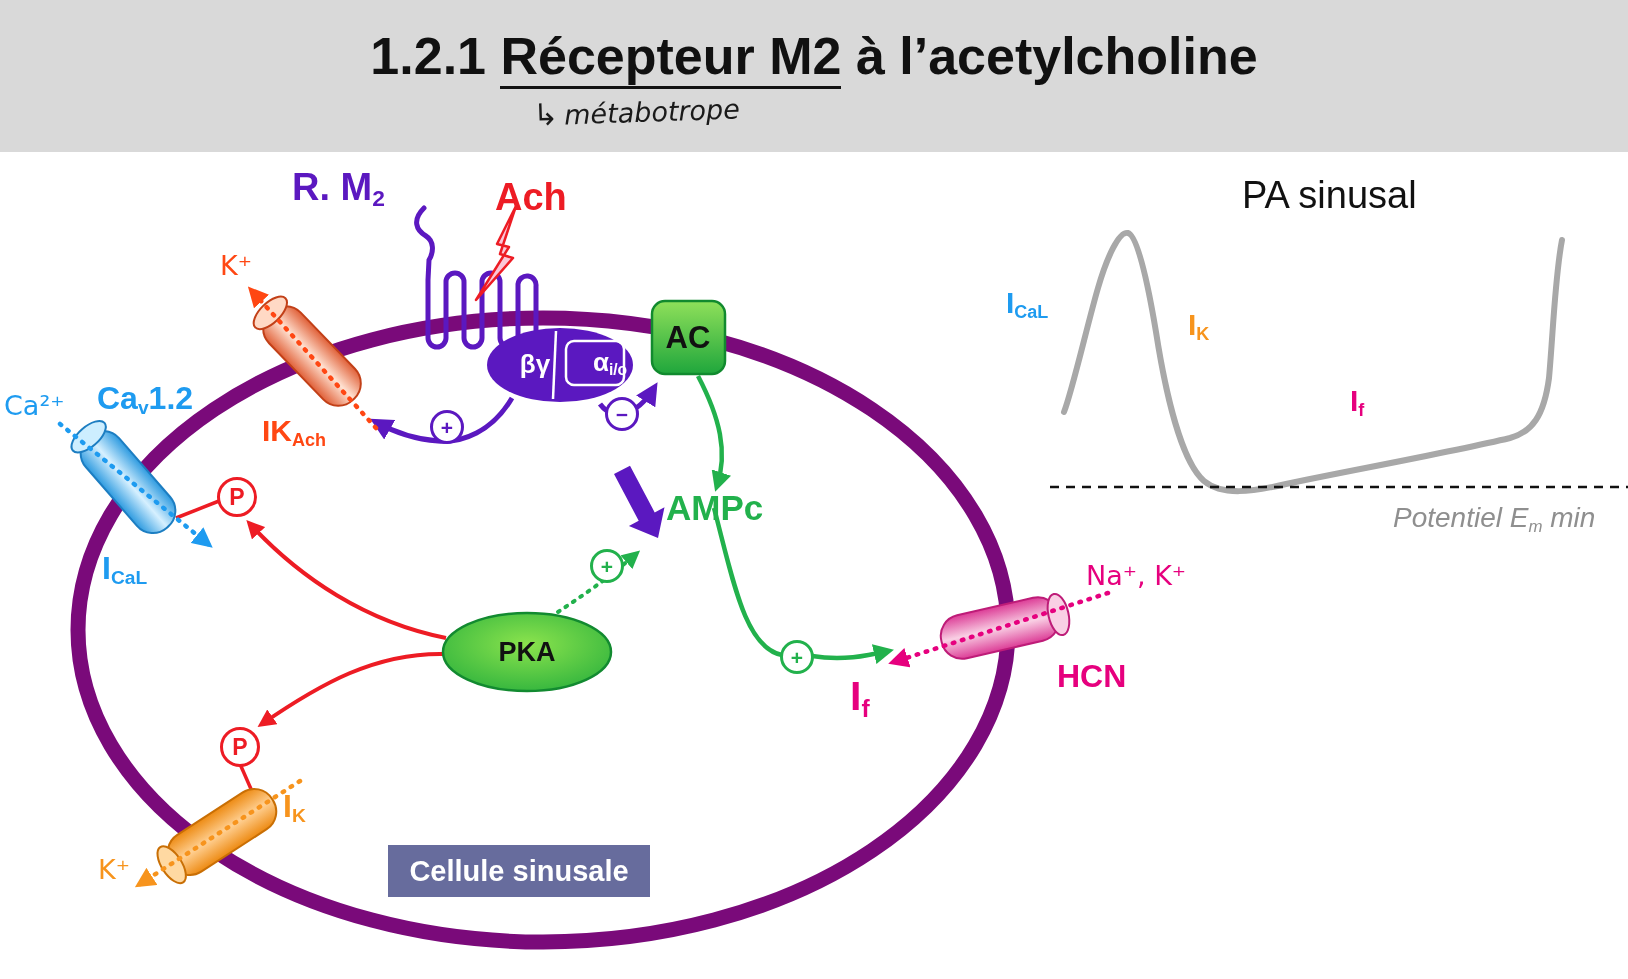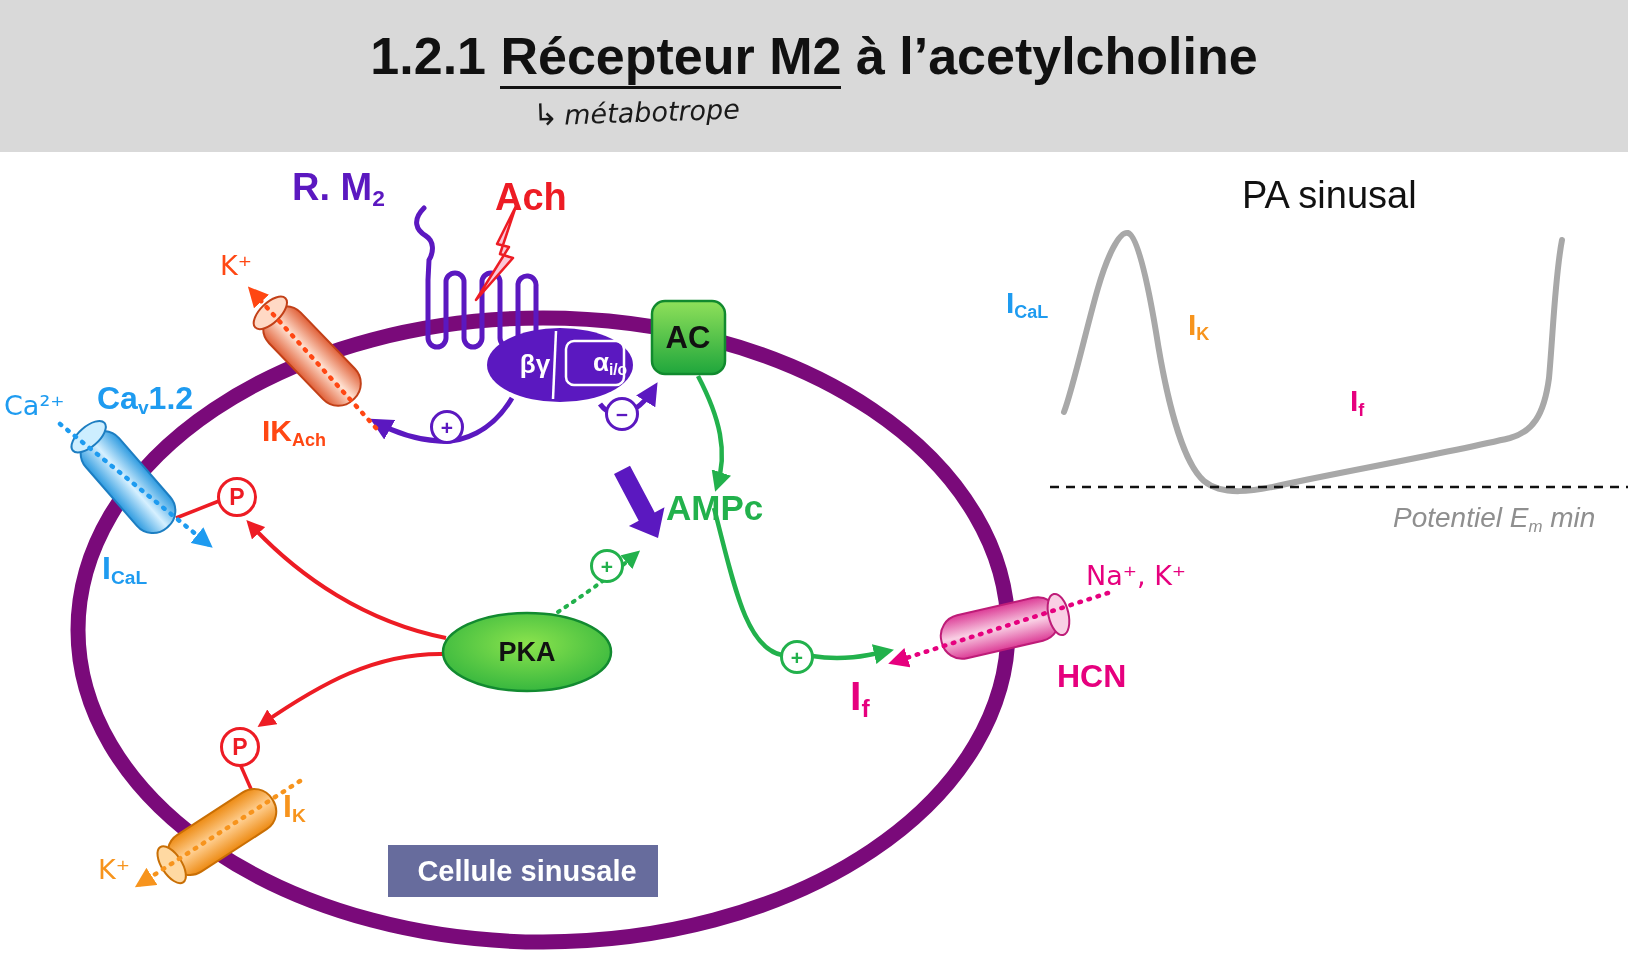--- a/index.html
+++ b/index.html
@@ -30,21 +30,21 @@
         font-size:21px;transform:translate(-50%,-50%);line-height:1;}
   .sign.pu{border:3px solid #5b18c0;color:#5b18c0;}
   .sign.gr{border:3px solid #22b14c;color:#22b14c;}
   .pcirc{position:absolute;width:34px;height:34px;border-radius:50%;background:#fff;
          border:3px solid #ed1c24;color:#ed1c24;display:flex;align-items:center;
          justify-content:center;font-weight:bold;font-size:23px;
          transform:translate(-50%,-50%);line-height:1;}
   
   .cellbox{position:absolute;left:388px;top:845px;width:262px;height:52px;background:#676c9d;
            display:flex;align-items:center;justify-content:center;color:#fff;
-           font-weight:bold;font-size:29px;padding-left:8px;}
+           font-weight:bold;font-size:29px;}
   svg{position:absolute;left:0;top:0;}
 </style>
 </head>
 <body>
 
 <div class="stage">
 
   <div class="header">
     <div class="title"><span>1.2.1 </span><span class="und">Récepteur M2</span><span> à l’acetylcholine</span></div>
     <div class="annotation"><span class="arr">↳</span><span>métabotrope</span></div>

